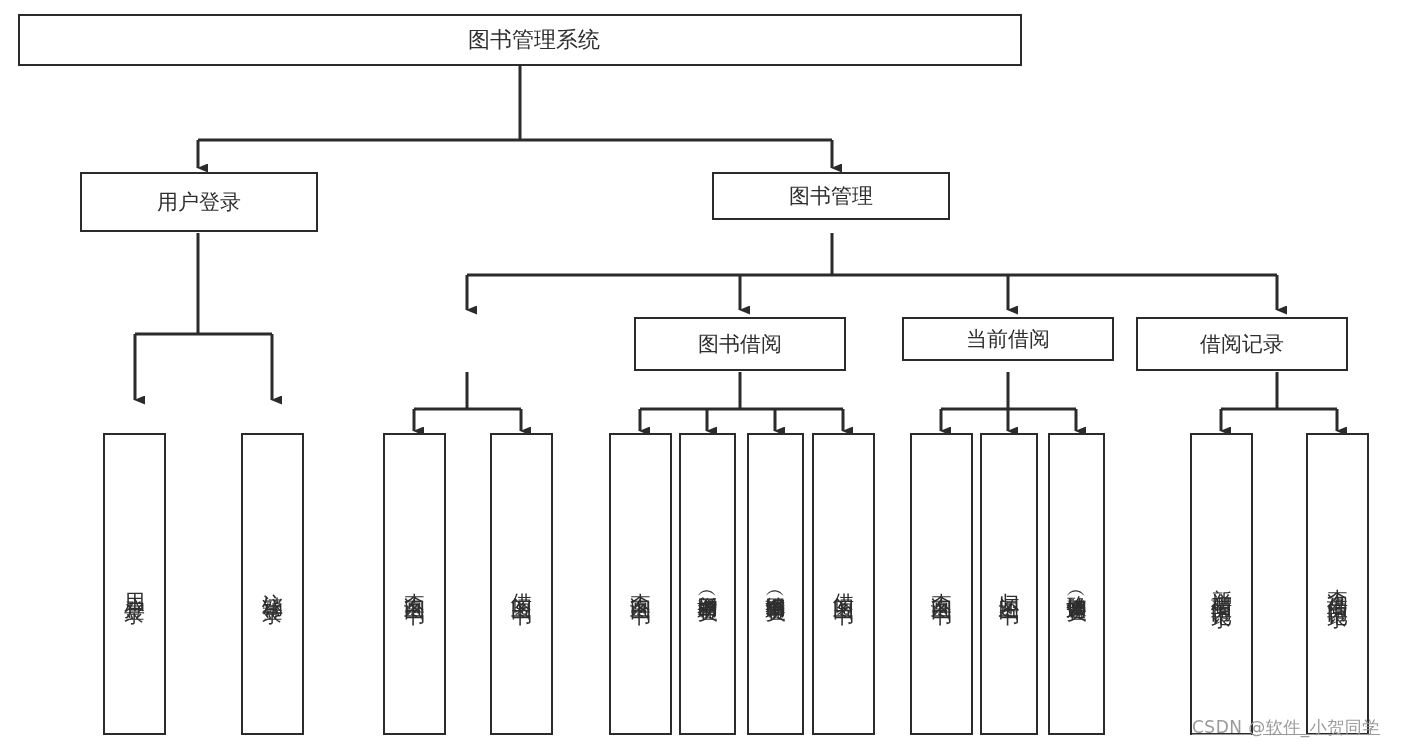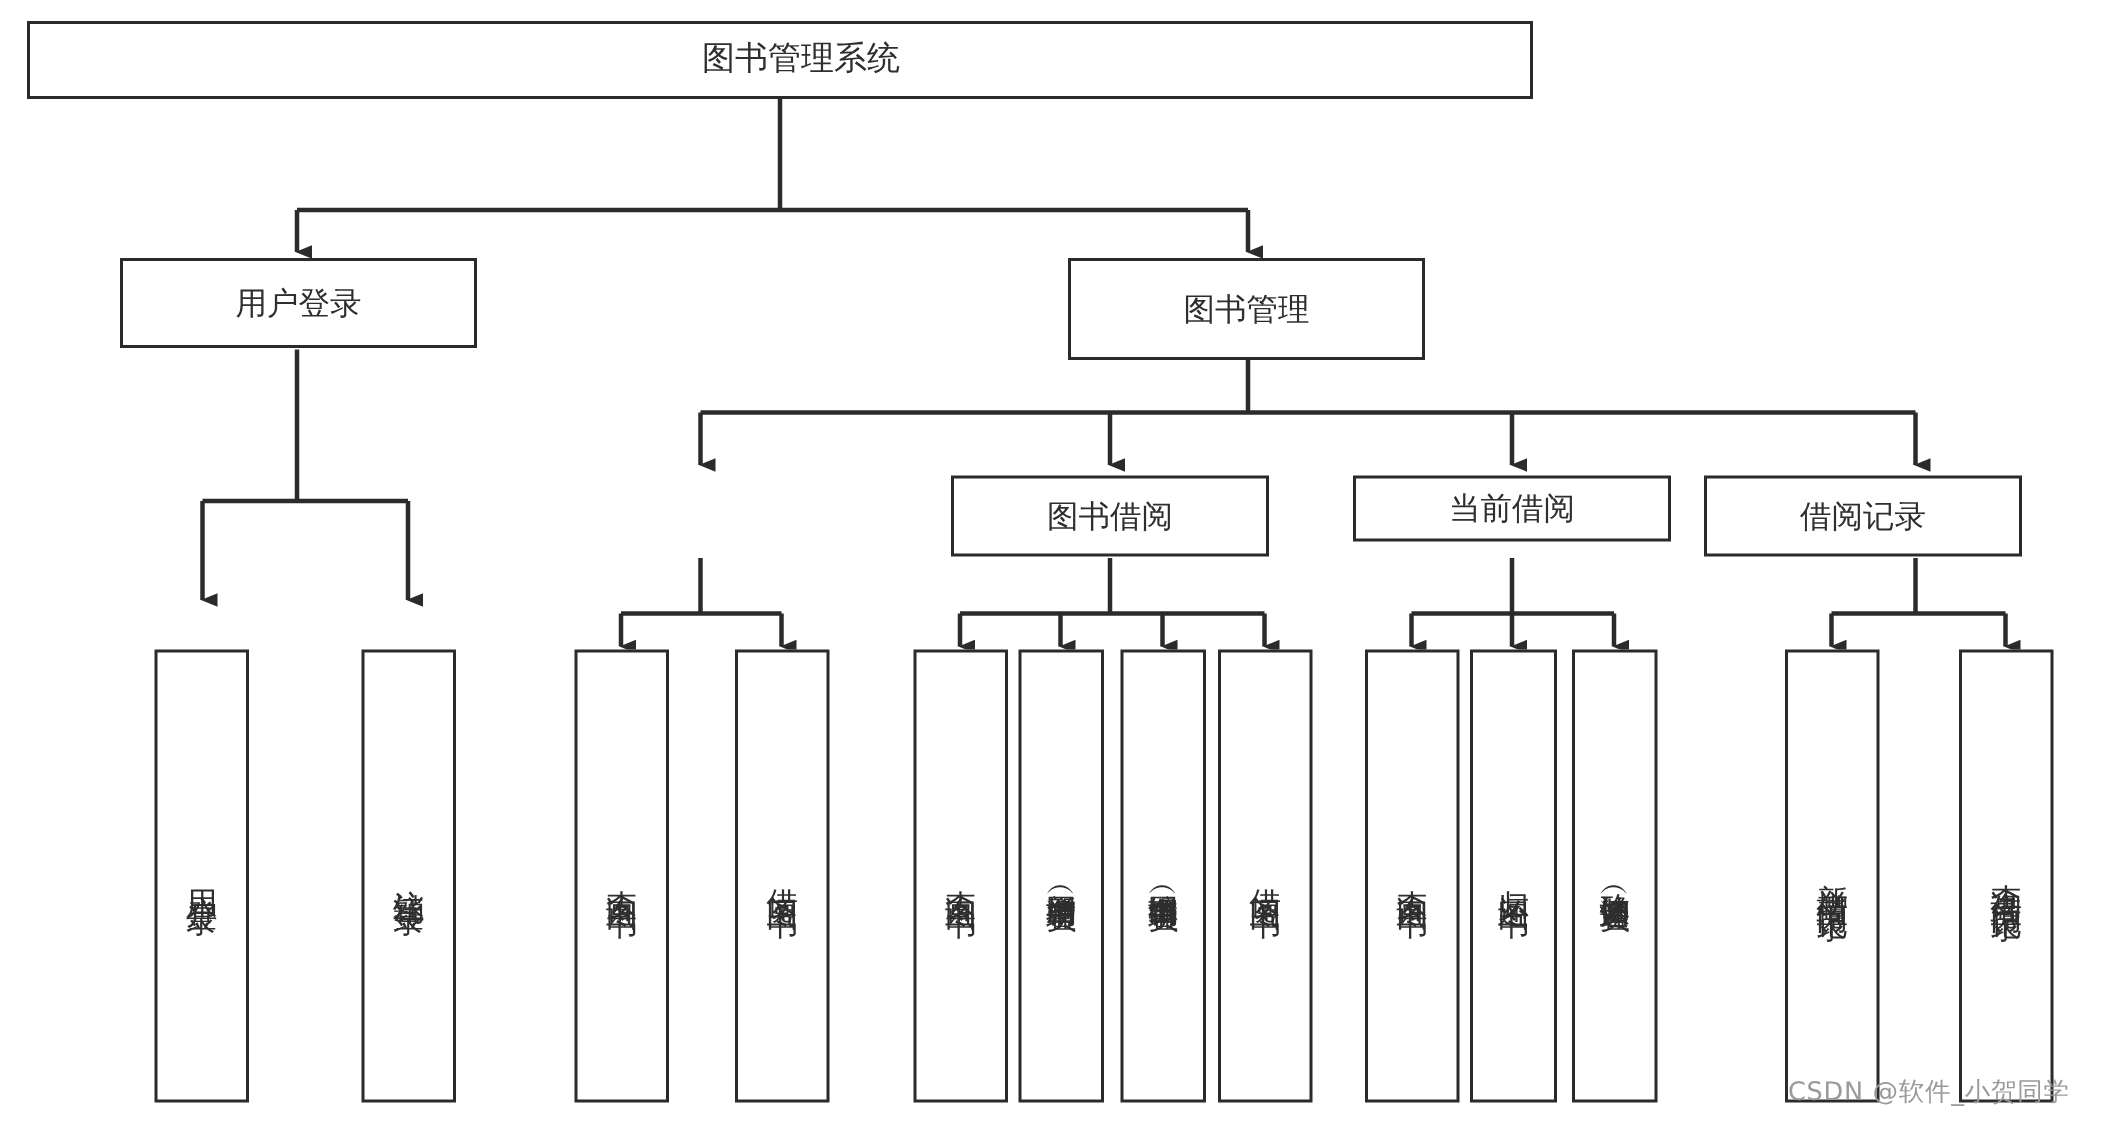--- a/index.html
+++ b/index.html
@@ -126,21 +126,21 @@
     </g>
   </svg>
 
   <div class="node root" style="left:18px; top:14px; width:1004px; height:52px;padding-left:28px;">
     <span>图书管理系统</span>
   </div>
 
   <div class="node h" style="left:80px; top:172px; width:238px; height:60px;">
     <span>用户登录</span>
   </div>
-  <div class="node h" style="left:712px; top:172px; width:238px; height:68px;">
+  <div class="node h" style="left:712px; top:172px; width:238px; height:48px;">
     <span>图书管理</span>
   </div>
 
   <div class="node h" style="left:634px; top:317px; width:212px; height:54px;text-align:right;">
     <span>图书借阅</span>
   </div>
   <div class="node h" style="left:902px; top:317px; width:212px; height:44px;">
     <span>当前借阅</span>
   </div>
   <div class="node h" style="left:1136px; top:317px; width:212px; height:54px;">
@@ -184,15 +184,15 @@
     <span class="vtext">确认归还（管理员）</span>
   </div>
 
   <div class="node v" style="left:1190px; top:433px; width:63px; height:302px;">
     <span class="vtext">新增借阅记录</span>
   </div>
   <div class="node v" style="left:1306px; top:433px; width:63px; height:302px;">
     <span class="vtext">查询借阅记录</span>
   </div>
 
-  <div class="watermark" style="left:1192px; top:716px;">CSDN @软件_小贺同学</div>
+  <div class="watermark" style="left:1192px; top:716px;text-decoration:underline;">CSDN @软件_小贺同学</div>
 
 </div>
 
 </body></html>

